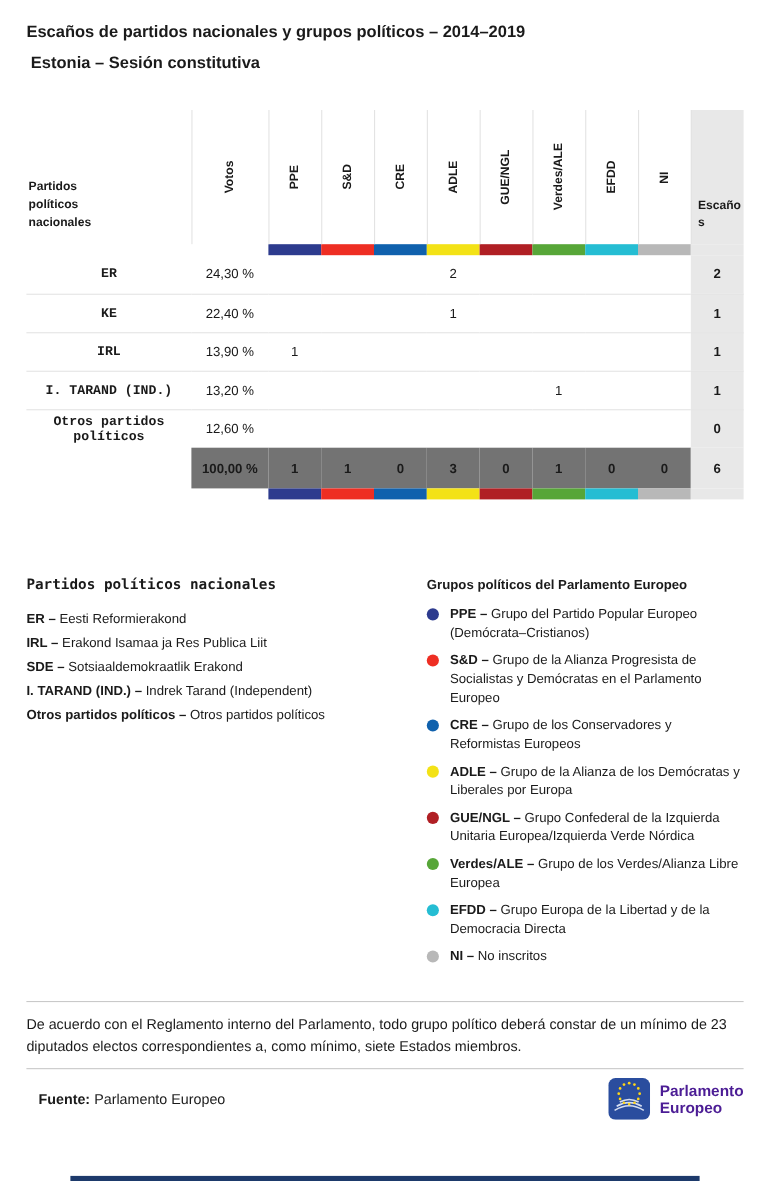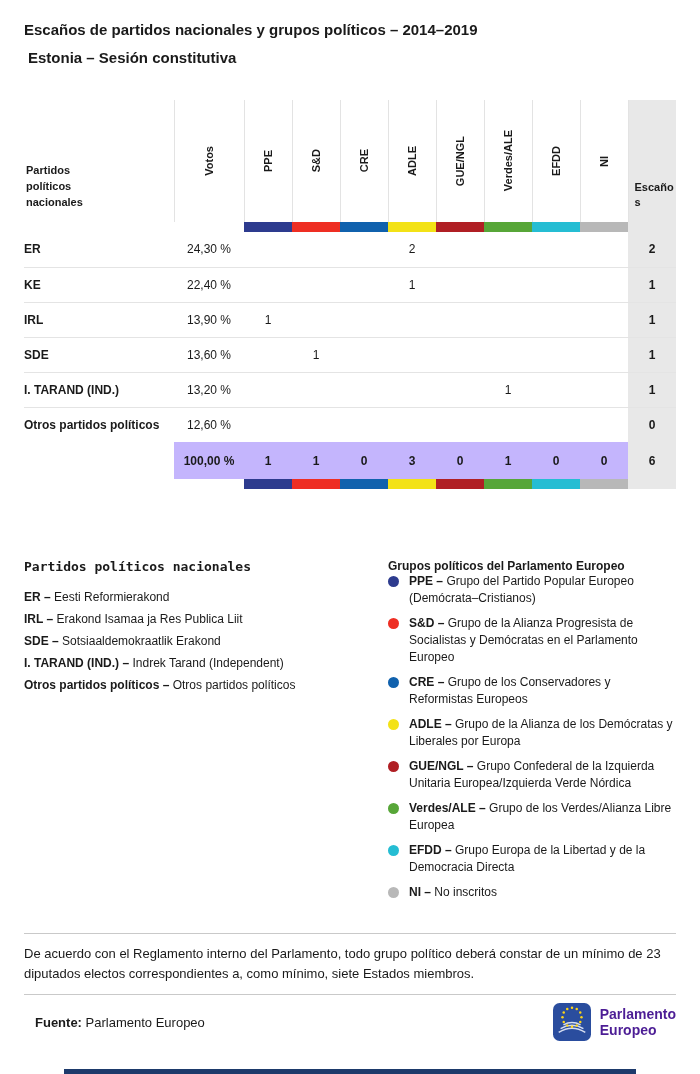--- a/index.html
+++ b/index.html
@@ -19,37 +19,37 @@
 
   tr.hdr th { height: 122px; padding: 0; border-right: 1px solid #e3e3e3; font-weight: bold; vertical-align: bottom; }
   tr.hdr th:last-child { border-right: none; }
   .ph { width: 60px; font-size: 11px; line-height: 16px; text-align: left; padding: 0 0 12px 2px; overflow-wrap: break-word; word-break: break-word; }
   .vwrap { height: 122px; display: flex; align-items: center; justify-content: center; }
   .vert { writing-mode: vertical-rl; transform: rotate(180deg); font-size: 11px; font-weight: bold; white-space: nowrap; }
   .sh { width: 46px; font-size: 11px; line-height: 15px; text-align: left; padding: 0 0 12px 6px; overflow-wrap: break-word; word-break: break-word; }
 
   tr.bar-row td { height: 10px; padding: 0; }
   .graycol { background: #e8e8e8; }
-  .tbg { background: #c4b5fd; }
+  .tbg { background: #737373; }
 
   tr.drow td { height: 35px; font-size: 12px; border-top: 1px solid #e4e4e4; padding: 0; }
   tr.drow.first td { border-top: none; }
-  td.party { font-weight: bold; text-align: left; padding-left: 2px; }
+  td.party { font-weight: bold; text-align: center; padding-left: 2px; font-family: Liberation Mono, monospace; }
   td.votes, td.seat { text-align: center; }
   .b { font-weight: bold; }
   tr.trow td { height: 37px; font-size: 12px; padding: 0; }
 
   .legend { display: flex; margin-top: 70px; }
   .legend-left { width: 342px; flex: none; }
   .legend-right { width: 288px; margin-left: auto; flex: none; }
   .ll-title { font-family: "DejaVu Sans Mono", monospace; font-size: 13px; font-weight: bold; }
   .ll-items { margin-top: 12px; }
   .ll-item { font-size: 12px; line-height: 22px; }
   .lr-title { font-size: 12px; font-weight: bold; }
-  .lr-items { }
+  .lr-items { margin-top: 12px; }
   .lr-item { display: flex; margin-bottom: 8px; }
   .lr-text { font-size: 12px; line-height: 17px; }
   .dot { width: 11px; height: 11px; border-radius: 50%; flex: none; margin: 3px 10px 0 0; background: #999; }
 
   .rule { border-top: 1px solid #c9c9c9; }
   .rule1 { margin-top: 24px; }
   .footnote { margin-top: 10px; font-size: 13px; line-height: 20px; }
   .rule2 { margin-top: 10px; }
 
   .footer { display: flex; justify-content: space-between; align-items: center; margin-top: 8px; margin-left: 11px; }
@@ -171,33 +171,20 @@
       <td class="seat"></td>
       <td class="seat"></td>
       <td class="seat"></td>
       <td class="seat graycol b">1</td>
     </tr>
     <tr class="drow">
       <td class="party">IRL</td>
       <td class="votes">13,90 %</td>
       <td class="seat">1</td>
       <td class="seat"></td>
-      <td class="seat"></td>
-      <td class="seat"></td>
-      <td class="seat"></td>
-      <td class="seat"></td>
-      <td class="seat"></td>
-      <td class="seat"></td>
-      <td class="seat graycol b">1</td>
-    </tr>
-    <tr class="drow">
-      <td class="party">SDE</td>
-      <td class="votes">13,60 %</td>
-      <td class="seat"></td>
-      <td class="seat">1</td>
       <td class="seat"></td>
       <td class="seat"></td>
       <td class="seat"></td>
       <td class="seat"></td>
       <td class="seat"></td>
       <td class="seat"></td>
       <td class="seat graycol b">1</td>
     </tr>
     <tr class="drow">
       <td class="party">I. TARAND (IND.)</td>

